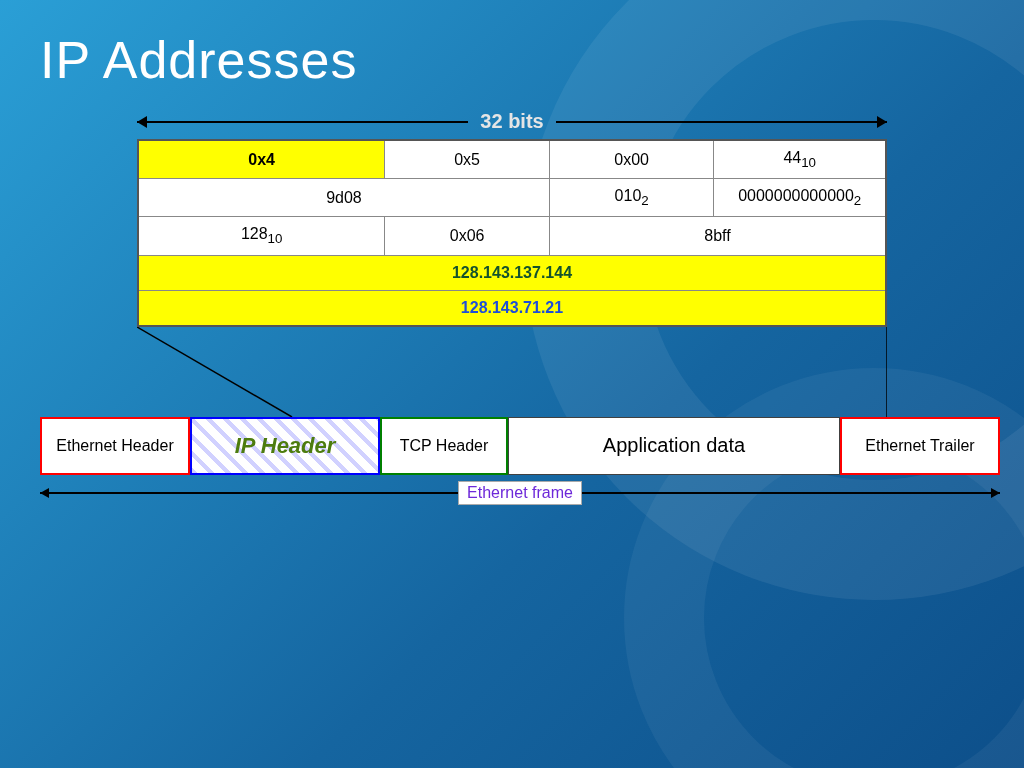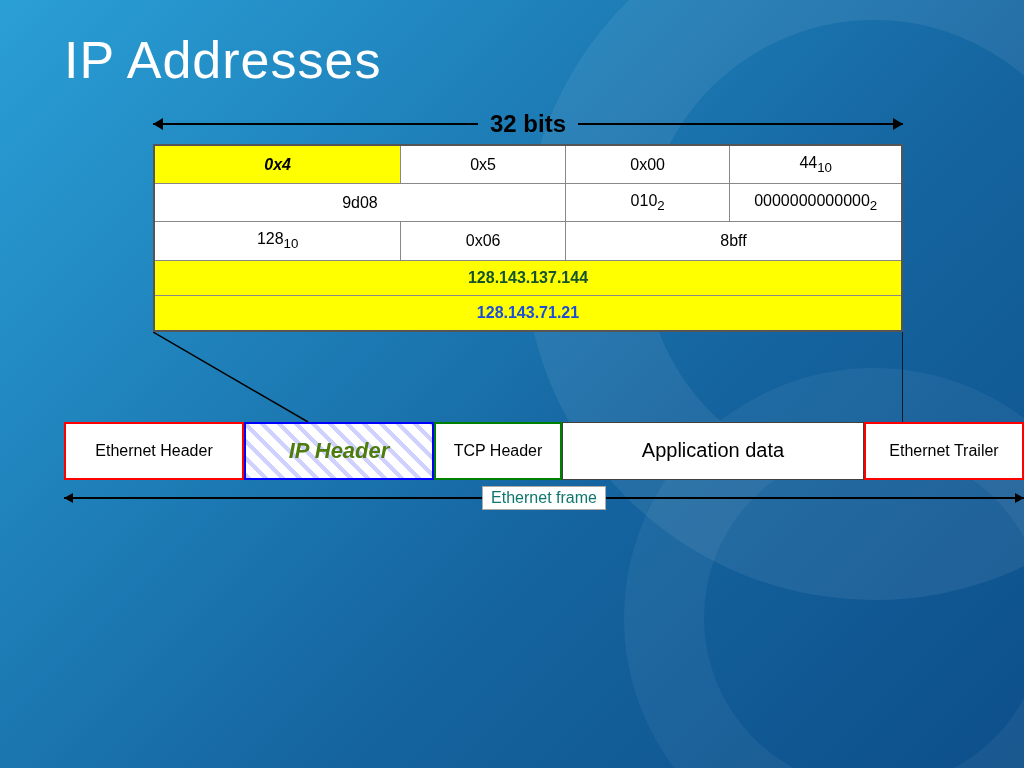--- a/index.html
+++ b/index.html
@@ -39,22 +39,21 @@
       border-radius: 50%;
       border: 80px solid rgba(255,255,255,0.05);
       right: -100px;
       bottom: -100px;
       z-index: 0;
     }
 
     .slide-content {
       position: relative;
       z-index: 1;
-      padding: 30px 32px;
-      margin-left: 32px;
+      padding: 30px 40px;
     }
 
     .title {
       font-size: 52px;
       color: white;
       font-weight: 300;
       margin-bottom: 20px;
       letter-spacing: 1px;
     }
 
@@ -96,23 +95,23 @@
       position: absolute;
       right: 0;
       top: 50%;
       transform: translateY(-50%);
       border-top: 6px solid transparent;
       border-bottom: 6px solid transparent;
       border-left: 10px solid black;
     }
 
     .bits-label {
-      font-size: 24px;
+      font-size: 20px;
       font-weight: bold;
-      color: #000000;
+      color: #e5e5e5;
       padding: 0 12px;
       white-space: nowrap;
       background: transparent;
     }
 
     
     .ip-table-wrapper {
       width: 750px;
       margin: 0 auto;
     }
@@ -164,21 +163,21 @@
       font-size: 16px;
       color: black;
       background: white;
       padding: 4px 6px;
       text-align: center;
       position: relative;
     }
 
     .seg-ethernet-header {
       border: 2px solid red;
-      width: 180px;
+      width: 150px;
       flex-shrink: 0;
     }
 
     .seg-ip-header {
       border: 2px solid blue;
       width: 190px;
       flex-shrink: 0;
       position: relative;
       overflow: hidden;
     }
@@ -257,21 +256,21 @@
       border-top: 5px solid transparent;
       border-bottom: 5px solid transparent;
       border-left: 9px solid black;
     }
 
     .frame-label-box {
       border: 1px solid #aaa;
       background: white;
       padding: 2px 8px;
       font-size: 16px;
-      color: #0f766e;
+      color: #6d28d9;
     }
   </style>
 </head>
 <body>
 
 <div class="bg"></div>
 <div class="bg-arc1"></div>
 <div class="bg-arc2"></div>
 
 <div class="slide-content">
@@ -284,21 +283,21 @@
       <span class="bits-label">32 bits</span>
       <div class="arrow-line arrow-right"></div>
     </div>
   </div>
 
   <div class="ip-table-wrapper">
     <table class="ip-table">
       <tbody>
 
         <tr>
-          <td style="width:12%; background:#ffff00; font-weight:bold;font-style:italic;">0x4</td>
+          <td style="width:12%; background:#ffff00; font-weight:bold;">0x4</td>
           <td style="width:13%;">0x5</td>
           <td style="width:22%;">0x00</td>
           <td style="width:53%;">44<sub>10</sub></td>
         </tr>
 
         <tr>
           <td colspan="2" style="width:47%;">9d08</td>
           <td style="width:13%;">010<sub>2</sub></td>
           <td style="width:40%;">0000000000000<sub>2</sub></td>
         </tr>

